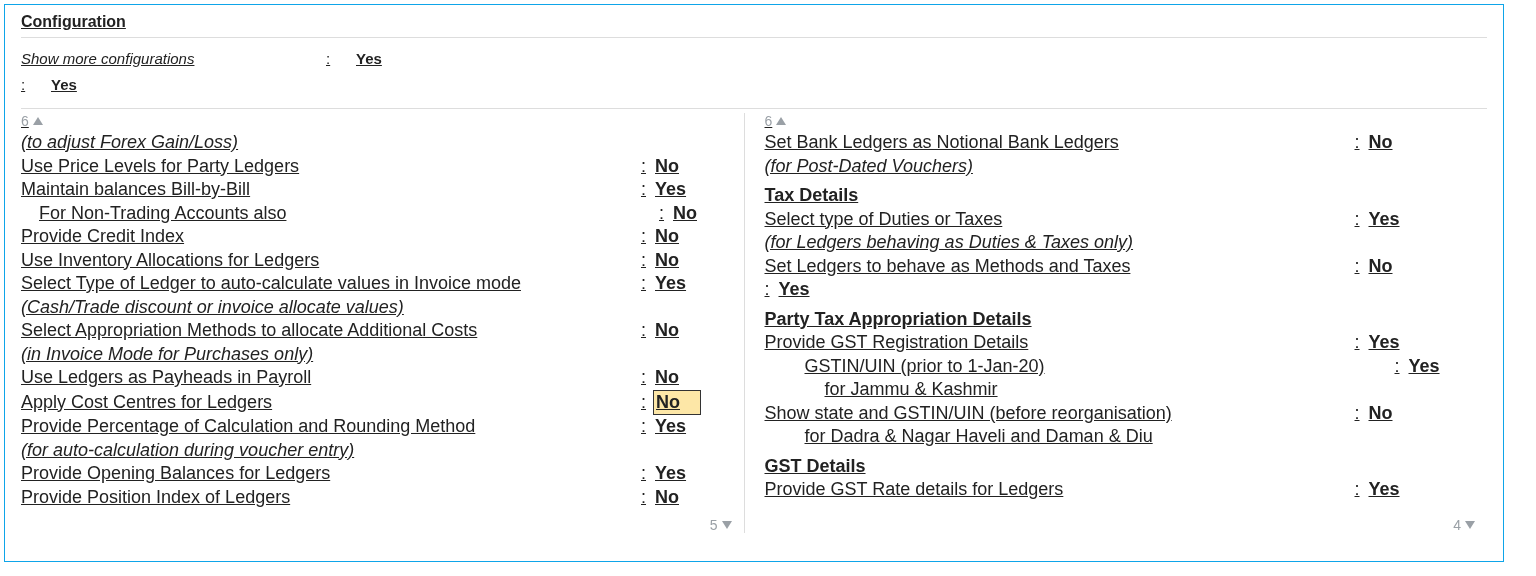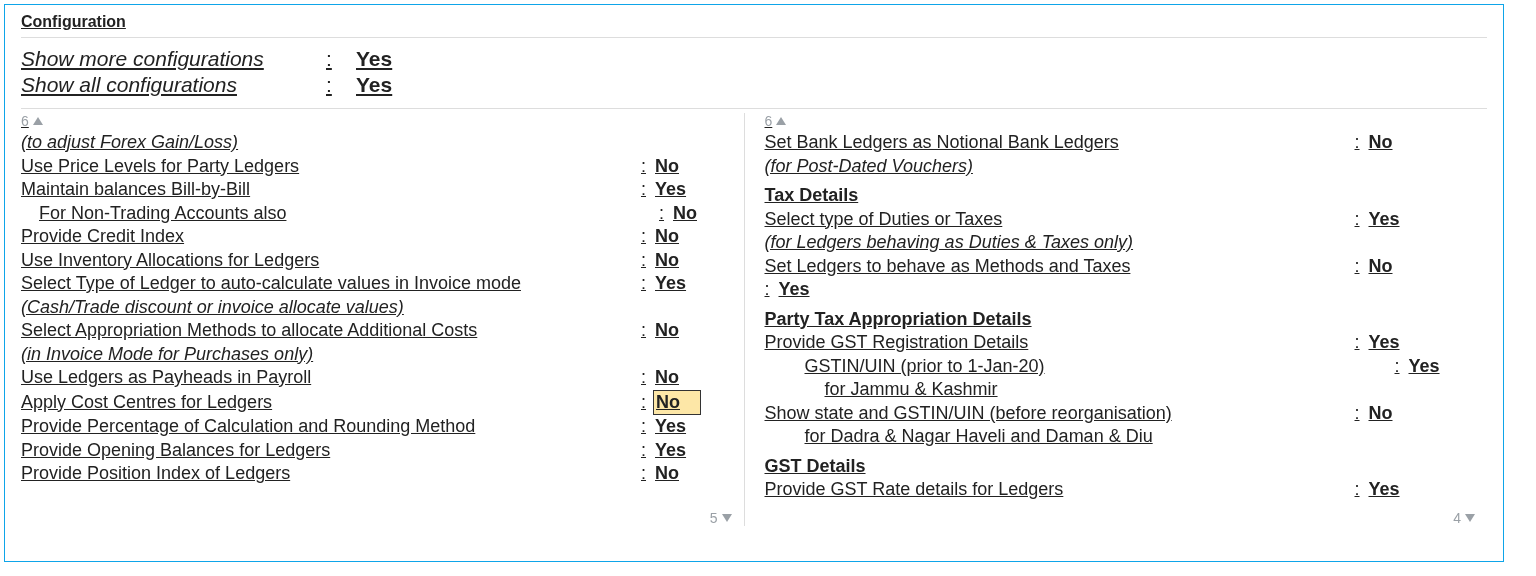--- a/index.html
+++ b/index.html
@@ -27,21 +27,21 @@
     border: none;
     border-top: 1px solid #ddd;
     margin: 4px 0;
   }
   .top-config {
     padding: 4px 0 6px 0;
   }
   .top-row {
     display: flex;
     align-items: flex-start;
-    font-size: 21px;
+    font-size: 15px;
     font-style: italic;
     line-height: 26px;
   }
   .top-row .label { width: 305px; }
   .top-row .sep   { width: 30px; font-style: normal;}
   .top-row .val   { font-style: normal; font-weight: bold; }
 
   .columns {
     display: flex;
     margin-top: 2px;
@@ -113,21 +113,20 @@
   <div class="heading">Configuration</div>
   <hr class="sep">
 
   <div class="top-config">
     <div class="top-row">
       <span class="label">Show more configurations</span>
       <span class="sep">:</span>
       <span class="val">Yes</span>
     </div>
     <div class="top-row">
-      <span class="label">Show all configurations</span>
       <span class="sep">:</span>
       <span class="val">Yes</span>
     </div>
   </div>
   <hr class="sep">
 
   <div class="columns">
 
     <div class="col left">
       <div class="pager-top">
@@ -200,20 +199,23 @@
         <span class="colon">:</span>
         <span class="value highlight">No</span>
       </div>
 
       <div class="row">
         <span class="label">Provide Percentage of Calculation and Rounding Method</span>
         <span class="colon">:</span>
         <span class="value">Yes</span>
       </div>
 
+      <div class="row">
+        <span class="label italic">(for auto-calculation during voucher entry)</span>
+      </div>
 
       <div class="row">
         <span class="label">Provide Opening Balances for Ledgers</span>
         <span class="colon">:</span>
         <span class="value">Yes</span>
       </div>
 
       <div class="row">
         <span class="label">Provide Position Index of Ledgers</span>
         <span class="colon">:</span>

